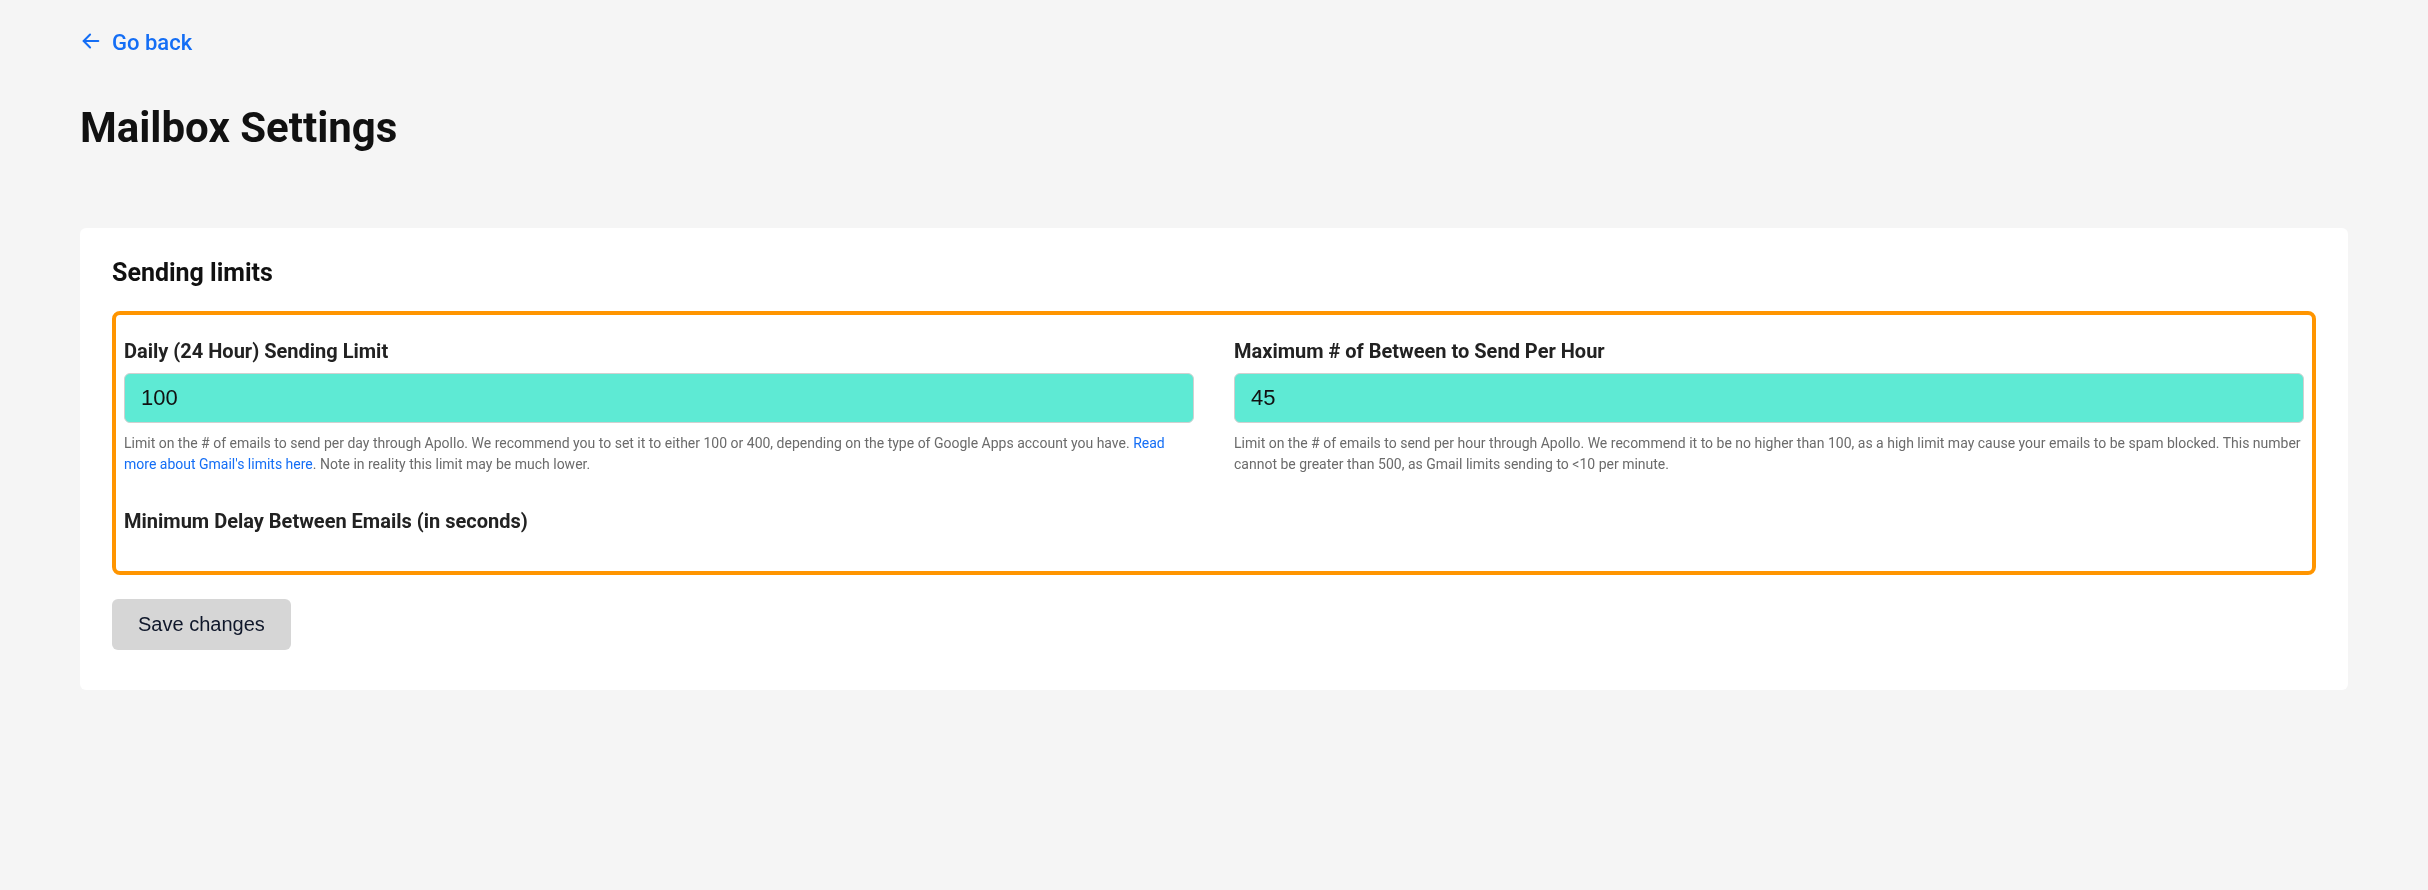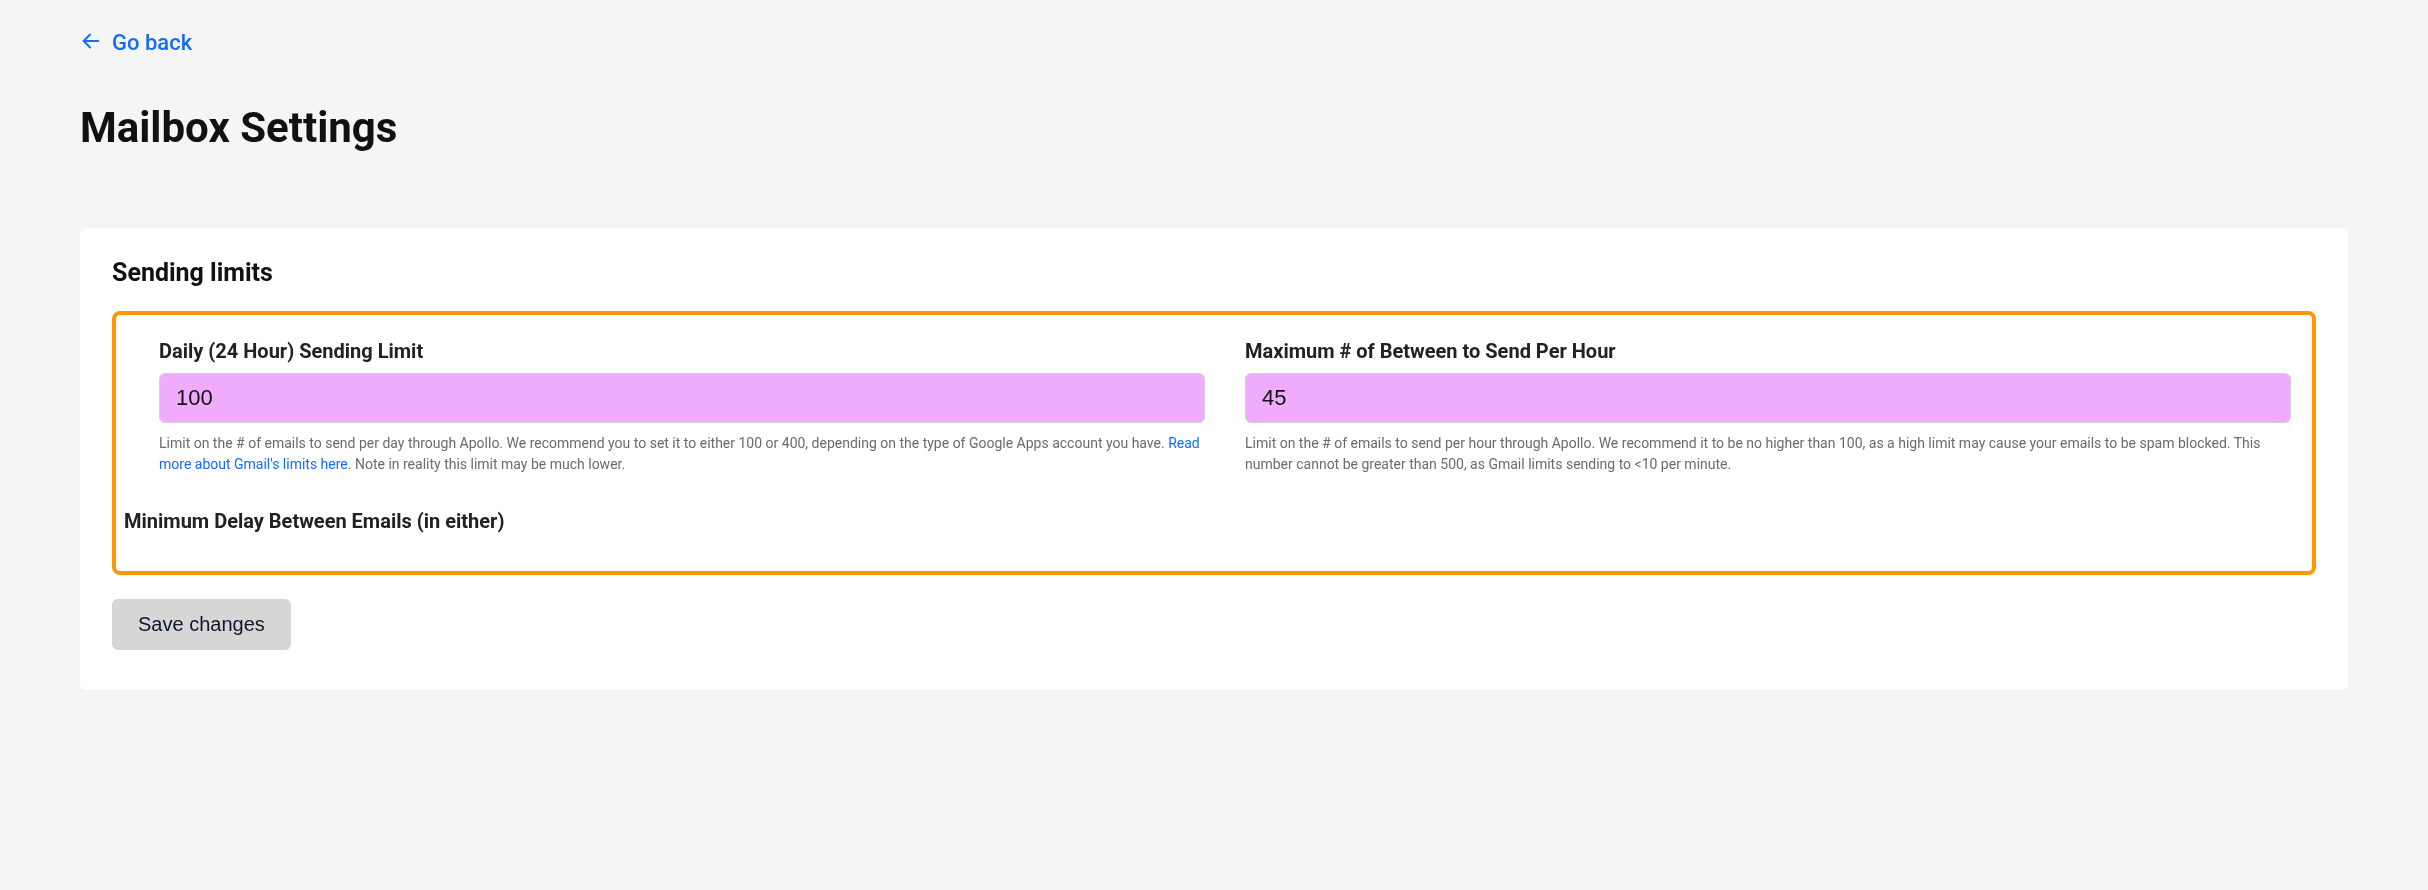--- a/index.html
+++ b/index.html
@@ -41,22 +41,21 @@
     }
     .highlight-box {
       border: 4px solid #ff9500;
       border-radius: 8px;
       padding: 24px 0 28px 0;
       margin-bottom: 24px;
     }
     .row {
       display: flex;
       gap: 40px;
-      padding: 0 21px;
-      margin-left: 22px;
+      padding: 0 8px;
     }
     .field {
       flex: 1;
       min-width: 0;
     }
     .field + .field { margin-left: 0; }
     .field-label {
       font-size: 20px;
       font-weight: 700;
       color: #222;
@@ -64,21 +63,21 @@
       display: block;
     }
     .text-input {
       width: 100%;
       height: 50px;
       border: 1px solid #d0d0d0;
       border-radius: 6px;
       padding: 0 16px;
       font-size: 22px;
       color: #111;
-      background: #f0abfc;
+      background: #5eead4;
     }
     .helper {
       font-size: 14px;
       line-height: 1.5;
       color: #6b6b6b;
       margin-top: 10px;
       max-width: 100%;
     }
     .helper a { color: #146ef5; text-decoration: none; }
     .row2 {
@@ -129,21 +128,21 @@
       </div>
       <div class="field">
         <label class="field-label">Maximum # of Between to Send Per Hour</label>
         <input class="text-input" type="text" value="45" style="">
         <p class="helper">Limit on the # of emails to send per hour through Apollo. We recommend it to be no higher than 100, as a high limit may cause your emails to be spam blocked. This number cannot be greater than 500, as Gmail limits sending to &lt;10 per minute.</p>
       </div>
     </div>
 
     <div class="row2">
       <div class="field half">
-        <label class="field-label">Minimum Delay Between Emails (in either)</label>
+        <label class="field-label">Minimum Delay Between Emails (in seconds)</label>
       </div>
     </div>
   </div>
 
   <button class="save-btn" disabled="">Save changes</button>
 </div>
 
 
 
 

